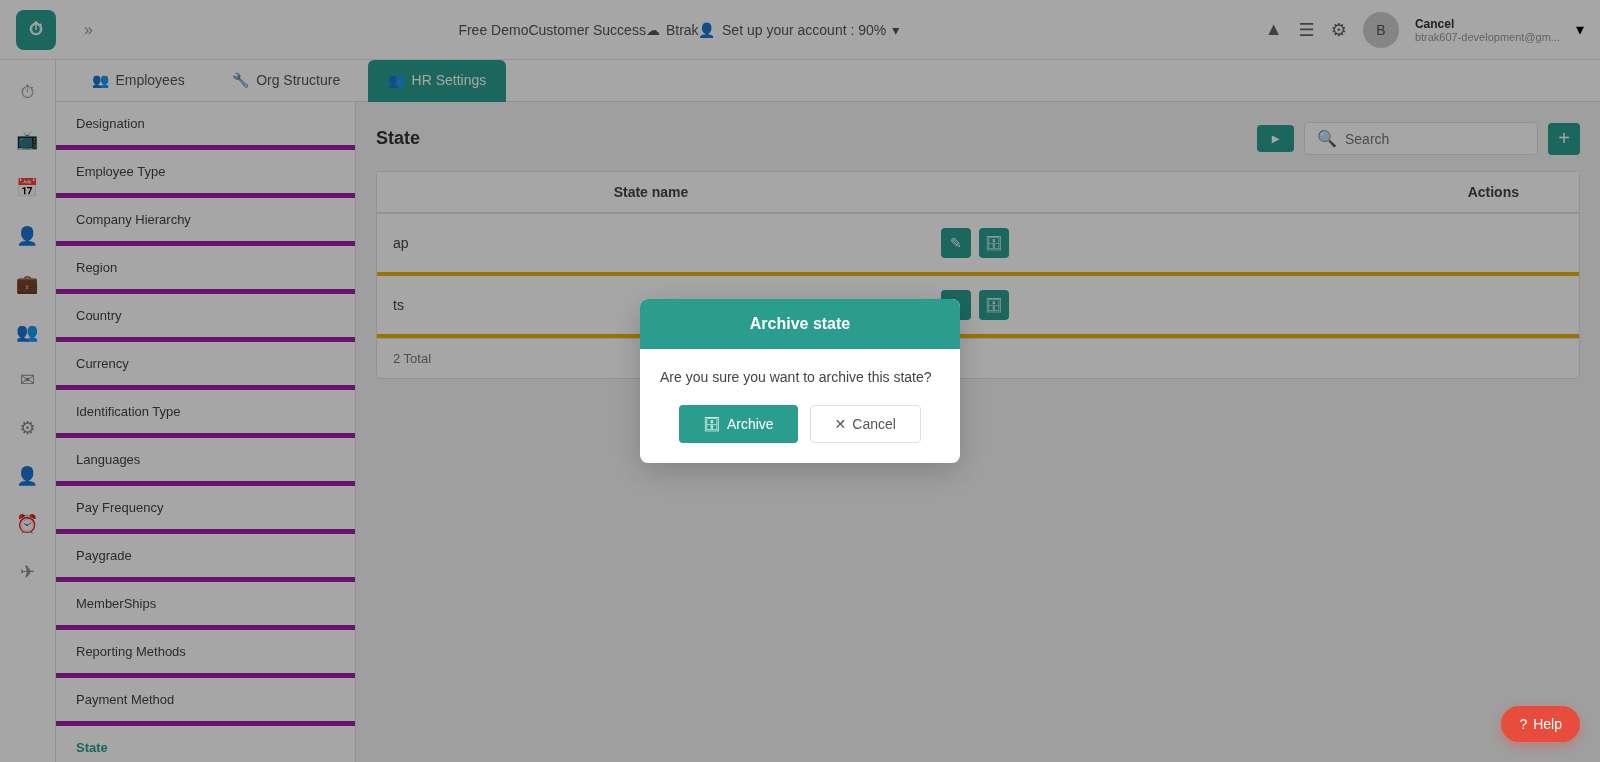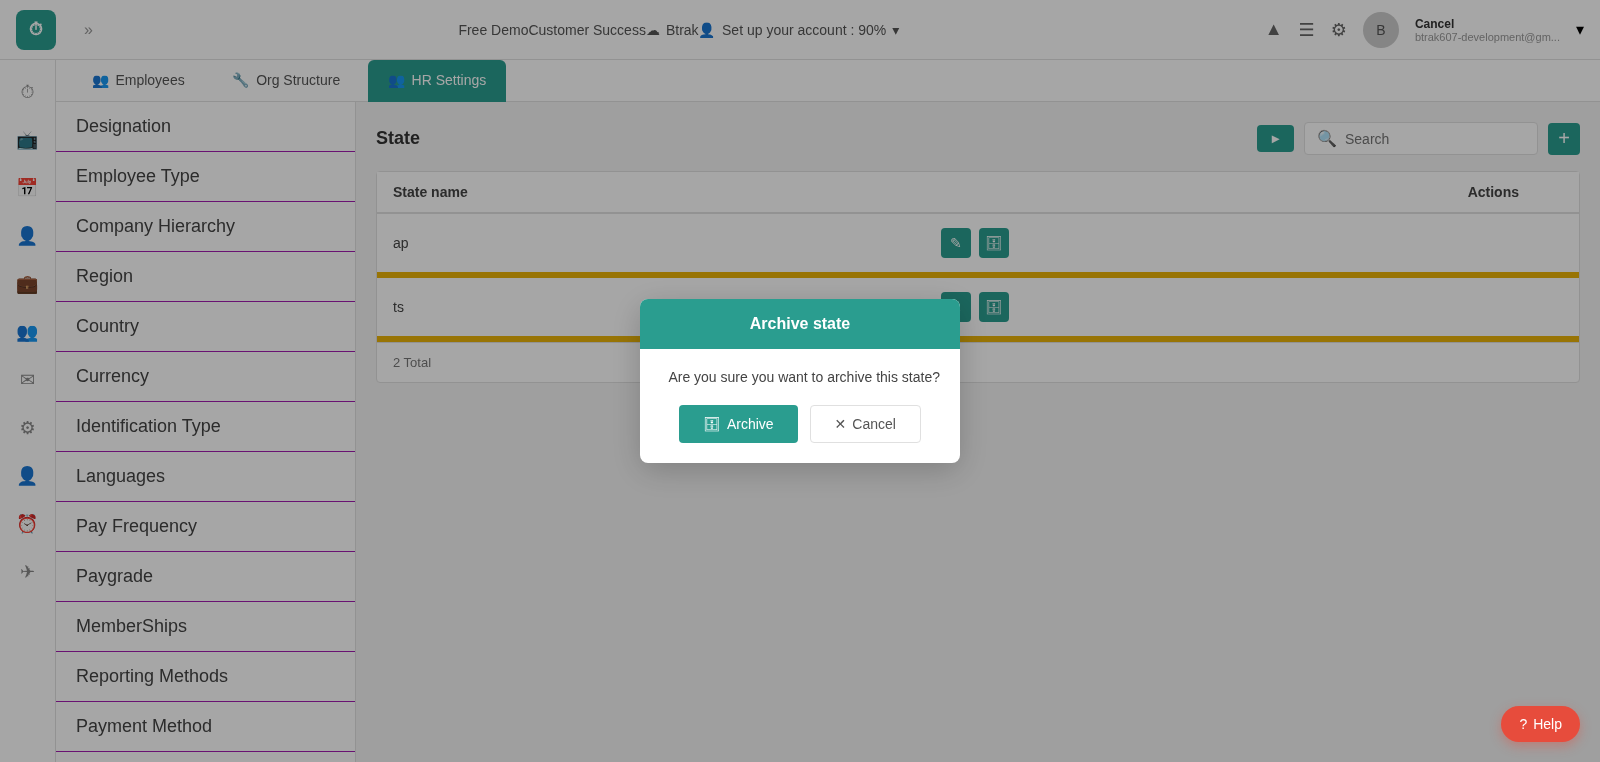--- a/index.html
+++ b/index.html
@@ -39,22 +39,22 @@
       border-radius: 8px; cursor: pointer; color: #888; font-size: 18px;
     }
     .icon-sidebar-item.active { color: #2a9d8f; }
 
     
     .sub-sidebar {
       width: 300px; background: #fff; border-right: 1px solid #e0e0e0;
       overflow-y: auto; padding: 0;
     }
     .sub-sidebar-item {
-      padding: 14px 20px; font-size: 18px; color: #444; cursor: pointer;
-      border-bottom: 1px solid #a21caf;
+      padding: 14px 20px; font-size: 13px; color: #444; cursor: pointer;
+      border-bottom: 5px solid #a21caf;
     }
     .sub-sidebar-item.active { color: #2a9d8f; font-weight: 600; }
 
     
     .main-content { flex: 1; display: flex; flex-direction: column; overflow: hidden; background: #f5f5f5; }
     .tabs-bar {
       display: flex; background: #fff; border-bottom: 1px solid #e0e0e0;
       padding: 0 16px; gap: 8px; align-items: flex-end;
     }
     .tab {
@@ -89,26 +89,26 @@
     }
     .filter-btn {
       background: #2a9d8f; border: none; border-radius: 4px; color: #fff;
       padding: 6px 12px; cursor: pointer; font-size: 13px; display: flex; align-items: center;
     }
 
     
     .table-container { background: #fff; border: 1px solid #e0e0e0; border-radius: 4px; }
     .table { width: 100%; border-collapse: collapse; }
     .table th {
-      padding: 12px 16px; text-align: left; font-size: 14px; font-weight: 600;
+      padding: 12px 16px; text-align: center; font-size: 14px; font-weight: 600;
       color: #444; border-bottom: 2px solid #e0e0e0; background: #fff;
     }
     .table td {
       padding: 14px 16px; font-size: 14px; color: #444;
-      border-bottom: 6px solid #eab308;
+      border-bottom: 4px solid #eab308;
     }
     .table .actions-cell { display: flex; gap: 8px; }
     .action-btn {
       width: 30px; height: 30px; border: none; border-radius: 4px;
       cursor: pointer; display: flex; align-items: center; justify-content: center;
       font-size: 14px;
     }
     .action-btn.edit { background: #2a9d8f; color: #fff; }
     .action-btn.archive { background: #2a9d8f; color: #fff; }
     .table-footer {
@@ -121,21 +121,21 @@
       background: rgba(0,0,0,0.35); z-index: 100; display: flex; align-items: center; justify-content: center;
     }
     .modal {
       background: #fff; border-radius: 8px; width: 320px; overflow: hidden;
       box-shadow: 0 8px 32px rgba(0,0,0,0.2);
     }
     .modal-header {
       background: #2a9d8f; padding: 16px 33px; text-align: center;
       color: #fff; font-size: 16px; font-weight: 600;
     }
-    .modal-body { padding: 20px; text-align: right; font-size: 14px; color: #444; }
+    .modal-body { padding: 20px; text-align: left; font-size: 14px; color: #444; }
     .modal-actions { display: flex; gap: 12px; justify-content: center; padding: 0 20px 20px; }
     .btn-archive {
       background: #2a9d8f; color: #fff; border: none; border-radius: 4px;
       padding: 10px 24px; font-size: 14px; cursor: pointer; display: flex; align-items: center; gap: 6px;
     }
     .btn-cancel {
       background: #fff; color: #555; border: 1px solid #e0e0e0; border-radius: 4px;
       padding: 10px 24px; font-size: 14px; cursor: pointer; display: flex; align-items: center; gap: 6px;
     }
 

